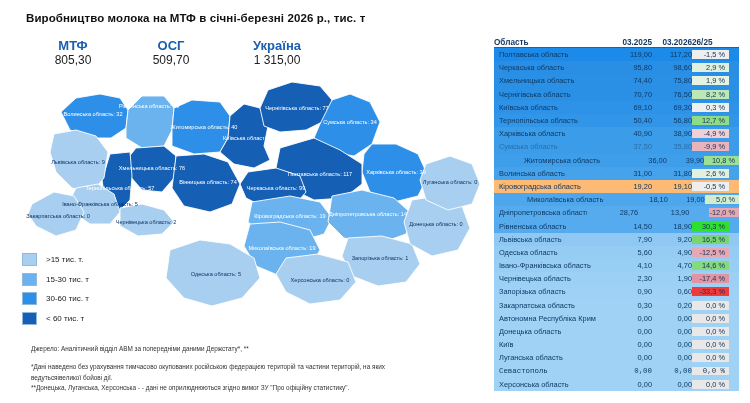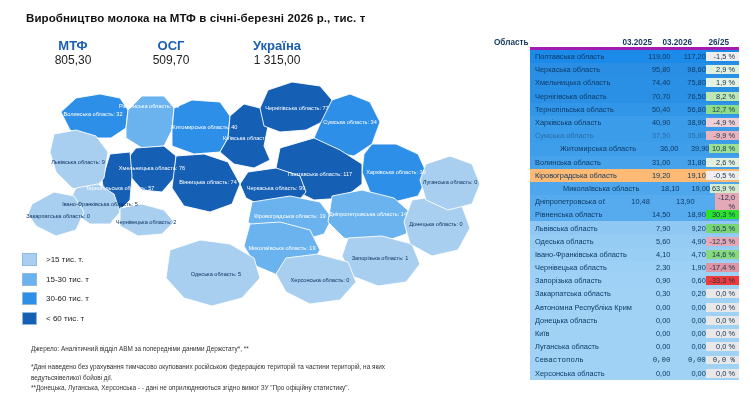--- a/index.html
+++ b/index.html
@@ -45,22 +45,22 @@
   .src{position:absolute;left:31px;top:345px;font-size:6.4px;color:#333;white-space:nowrap;}
   .notes{position:absolute;left:31px;top:362px;font-size:6.4px;color:#333;line-height:10.5px;width:430px;}
   .notes div{white-space:nowrap;}
 
   
   .table{position:absolute;left:494px;top:30px;width:245px;}
   .t-head{display:flex;align-items:flex-end;height:17px;
           font-size:8.2px;font-weight:bold;color:#12365f;}
   .t-head .c-name{width:118px;}
   .t-head .c-num{width:40px;text-align:right;}
-  .t-head .c-pct{width:37px;text-align:right;padding-right:4px;}
-  .t-body{border-top:3px solid #a21caf;margin-left:36px;}
+  .t-head .c-pct{width:37px;padding-right:4px;}
+  .t-body{border-top:1px solid #a21caf;}
   .t-row{display:flex;height:13.2px;align-items:center;font-size:7.4px;color:#132f52;}
   .t-row .c-name{width:118px;padding-left:5px;box-sizing:border-box;overflow:hidden;white-space:nowrap;}
   .t-row .c-num{width:40px;text-align:right;}
   .t-row .c-pct{width:37px;text-align:right;padding-right:4px;box-sizing:border-box;}
 </style>
 </head>
 <body>
 
 <div id="root">
 
@@ -216,20 +216,26 @@
           <div class="c-num" style="color: rgb(14, 58, 102);">74,40</div>
           <div class="c-num" style="color: rgb(14, 58, 102);">75,80</div>
           <div class="c-pct" style="background: rgb(230, 242, 226); color: rgb(20, 48, 79);">1,9 %</div>
         </div>
         <div class="t-row" style="background: rgb(42, 144, 230);">
           <div class="c-name" style="color: rgb(14, 58, 102);">Чернігівська область</div>
           <div class="c-num" style="color: rgb(14, 58, 102);">70,70</div>
           <div class="c-num" style="color: rgb(14, 58, 102);">76,50</div>
           <div class="c-pct" style="background: rgb(189, 232, 182); color: rgb(20, 48, 79);">8,2 %</div>
         </div>
+        <div class="t-row" style="background: rgb(46, 147, 232);">
+          <div class="c-name" style="color: rgb(14, 58, 102);">Київська область</div>
+          <div class="c-num" style="color: rgb(14, 58, 102);">69,10</div>
+          <div class="c-num" style="color: rgb(14, 58, 102);">69,30</div>
+          <div class="c-pct" style="background: rgb(239, 240, 238); color: rgb(20, 48, 79);">0,3 %</div>
+        </div>
         <div class="t-row" style="background: rgb(50, 150, 232);">
           <div class="c-name" style="color: rgb(14, 58, 102);">Тернопільська область</div>
           <div class="c-num" style="color: rgb(14, 58, 102);">50,40</div>
           <div class="c-num" style="color: rgb(14, 58, 102);">56,80</div>
           <div class="c-pct" style="background: rgb(143, 220, 136); color: rgb(20, 48, 79);">12,7 %</div>
         </div>
         <div class="t-row" style="background: rgb(59, 156, 233);">
           <div class="c-name" style="color: rgb(14, 58, 102);">Харківська область</div>
           <div class="c-num" style="color: rgb(14, 58, 102);">40,90</div>
           <div class="c-num" style="color: rgb(14, 58, 102);">38,90</div>
@@ -256,25 +262,25 @@
         <div class="t-row" style="background: #fdba74;">
           <div class="c-name" style="color: rgb(14, 58, 102);">Кіровоградська область</div>
           <div class="c-num" style="color: rgb(14, 58, 102);">19,20</div>
           <div class="c-num" style="color: rgb(14, 58, 102);">19,10</div>
           <div class="c-pct" style="background: rgb(238, 238, 238); color: rgb(20, 48, 79);">-0,5 %</div>
         </div>
         <div class="t-row" style="background: rgb(78, 167, 236); padding-left: 28px;">
           <div class="c-name" style="color: rgb(14, 58, 102);">Миколаївська область</div>
           <div class="c-num" style="color: rgb(14, 58, 102);">18,10</div>
           <div class="c-num" style="color: rgb(14, 58, 102);">19,00</div>
-          <div class="c-pct" style="background: rgb(211, 236, 206); color: rgb(20, 48, 79);">63,9 %</div>
+          <div class="c-pct" style="background: rgb(211, 236, 206); color: rgb(20, 48, 79);">5,0 %</div>
         </div>
         <div class="t-row" style="background: rgb(85, 171, 238); gap: 20px;">
           <div class="c-name" style="color: rgb(14, 58, 102);">Дніпропетровська область</div>
-          <div class="c-num" style="color: rgb(14, 58, 102);">10,48</div>
+          <div class="c-num" style="color: rgb(14, 58, 102);">28,76</div>
           <div class="c-num" style="color: rgb(14, 58, 102);">13,90</div>
           <div class="c-pct" style="background: rgb(229, 169, 181); color: rgb(20, 48, 79);">-12,0 %</div>
         </div>
         <div class="t-row" style="background: rgb(85, 171, 238);">
           <div class="c-name" style="color: rgb(14, 58, 102);">Рівненська область</div>
           <div class="c-num" style="color: rgb(14, 58, 102);">14,50</div>
           <div class="c-num" style="color: rgb(14, 58, 102);">18,90</div>
           <div class="c-pct" style="background: rgb(46, 224, 46); color: rgb(20, 48, 79);">30,3 %</div>
         </div>
         <div class="t-row" style="background: rgb(143, 201, 243);">

